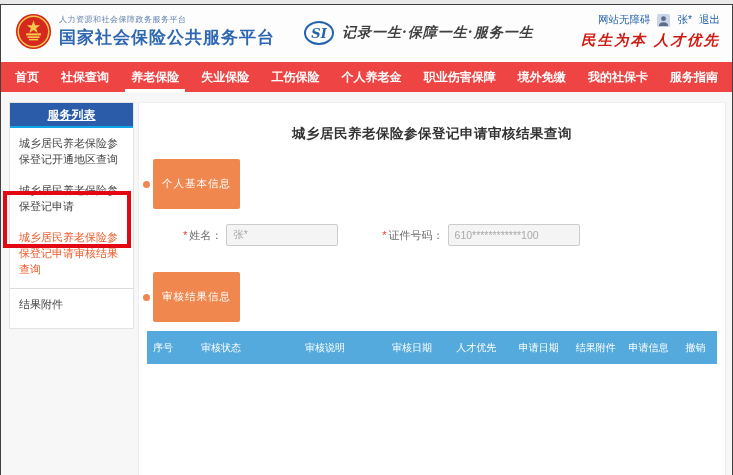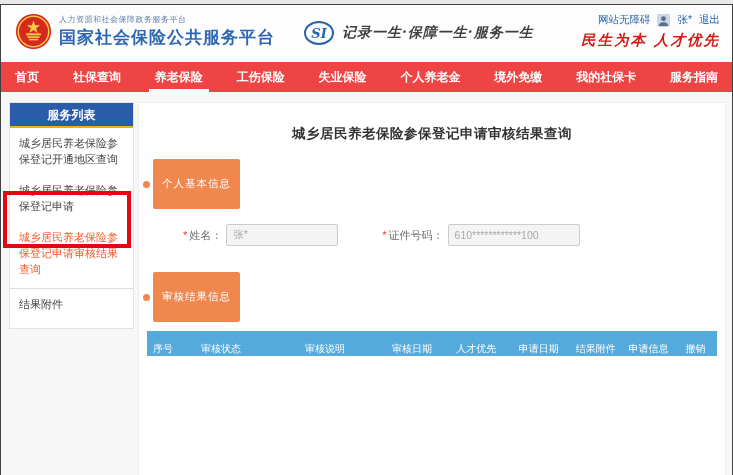--- a/index.html
+++ b/index.html
@@ -40,21 +40,21 @@
   .nav-item.active::after { content:""; position:absolute; left:-6px; right:-6px;
               bottom:0; height:3px; background:#fff; }
 
   
   .page { position:relative; height:386px; background:#f7f7f7; }
 
   .sidebar { position:absolute; left:8px; top:10px; width:125px; height:227px;
              background:#fff; border:1px solid #e3e3e3; }
   .sidebar-title { height:25px; line-height:25px; text-align:center; background:#2a5caa;
              color:#fff; font-size:12px; font-weight:bold;
-             border-bottom:2px solid #eab308; }
+             border-bottom:2px solid #0ea5e9;text-decoration:underline; }
   .sidebar-list { list-style:none; }
   .sidebar-item { padding:8px 9px 7px 9px; font-size:11px; line-height:1.45;
              color:#454545; cursor:pointer; }
   .sidebar-item.active { color:#f05a28; border-bottom:1px solid #dcdcdc; padding-bottom:10px; }
 
   .annotation-box { position:absolute; left:2px; top:99px; width:128px; height:57px;
              border:4px solid #e30613; z-index:6; pointer-events:none; }
 
   .panel { position:absolute; left:137px; top:10px; right:6px; bottom:0; background:#fff;
            border:1px solid #eee; border-bottom:none; }
@@ -72,21 +72,21 @@
   .form-row label { font-size:11px; color:#6d6d6d; white-space:nowrap; }
   .req { color:#e8392f; margin-right:2px; font-size:11px; }
   .form-input { height:22px; background:#f4f4f4; border:1px solid #ccc; border-radius:2px;
            color:#a9a9a9; font-size:10.5px; padding:0 6px;
            font-family:"Liberation Sans", sans-serif; }
   .name-input { width:112px; margin-left:4px; }
   .gap { width:44px; }
   .id-input { width:132px; margin-left:4px; }
 
   .result-table { margin:9px 8px 0 8px; }
-  .table-head { display:flex; background:#55aadd; height:25px; align-items:flex-end; }
+  .table-head { display:flex; background:#55aadd; height:33px; align-items:center; }
   .th-cell { color:#fff; font-size:10px; text-align:center; white-space:nowrap;
              overflow:hidden; }
   .th-cell:first-child { text-align:left; padding-left:6px; }
 </style>
 </head>
 <body>
 
 <div class="frame">
 
   <header class="site-header">
@@ -126,23 +126,24 @@
         <a>退出</a>
       </div>
       <div class="calligraphy">民生为本 人才优先</div>
     </div>
   </header>
 
   <nav class="main-nav" id="main-nav">
       <a class="nav-item">首页</a>
       <a class="nav-item">社保查询</a>
       <a class="nav-item active">养老保险</a>
+      <a class="nav-item">失业保险</a>
       <a class="nav-item">工伤保险</a>
-      <a class="nav-item">失业保险</a>
       <a class="nav-item">个人养老金</a>
+      <a class="nav-item">职业伤害保障</a>
       <a class="nav-item">境外免缴</a>
       <a class="nav-item">我的社保卡</a>
       <a class="nav-item">服务指南</a>
     </nav>
 
   <div class="page">
 
     <aside class="sidebar">
       <div class="sidebar-title">服务列表</div>
       <ul class="sidebar-list" id="sidebar-list">

